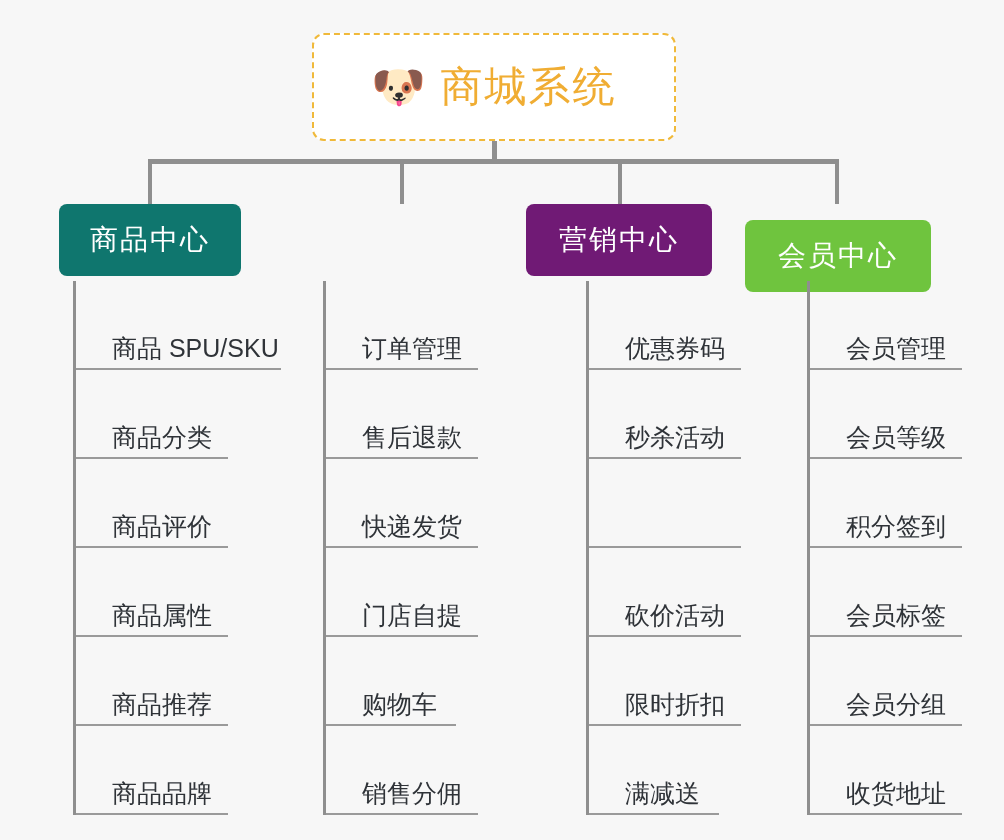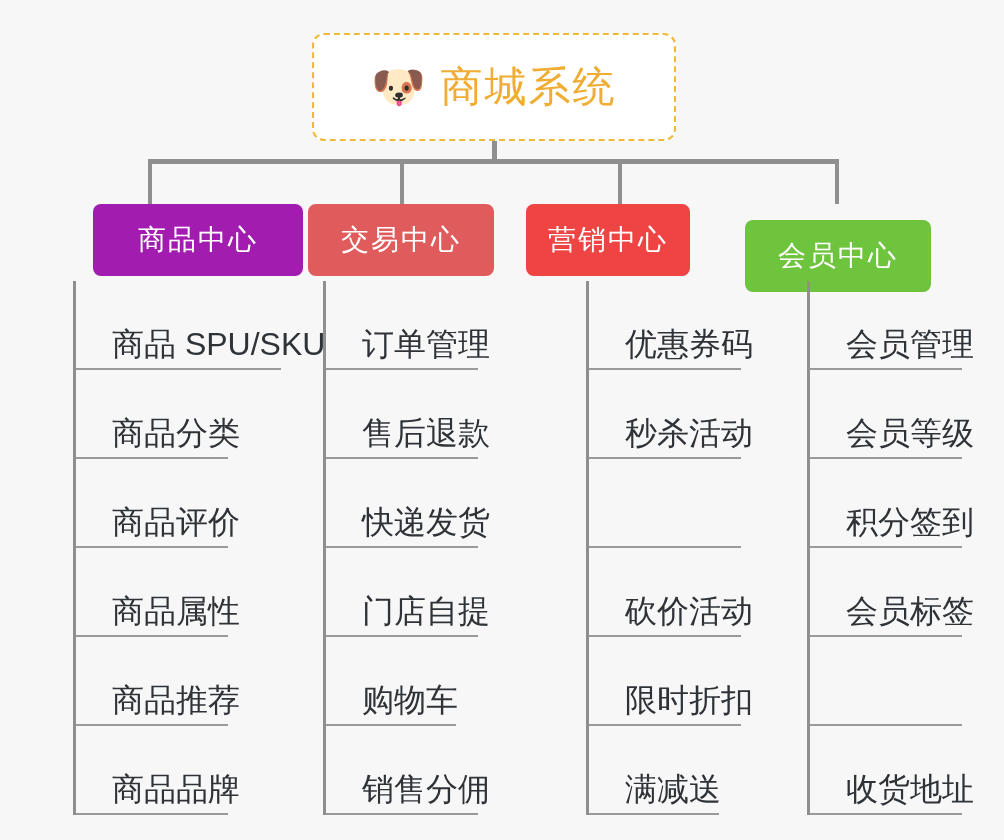--- a/index.html
+++ b/index.html
@@ -88,21 +88,21 @@
   }
   .leaf-item .leaf-underline {
     position: absolute;
     left: 0;
     bottom: 0;
     height: 2px;
     background: #9a9a9a;
   }
   .leaf-label {
     padding: 0 0 8px 36px;
-    font-size: 32px;
+    font-size: 25px;
     color: #2f3338;
     line-height: 1.1;
     white-space: nowrap;
     text-align: center;
   }
 </style>
 </head>
 <body>
 
 <div id="canvas">
@@ -113,27 +113,24 @@
   </div>
 
   <div class="conn conn-v" style="left:492px; top:141px; width:5px; height:22px;"></div>
   <div class="conn conn-h" style="left:148px; top:159px; width:691px; height:5px;"></div>
 
   <div class="conn conn-v" style="left:148px; top:159px; height:45px;"></div>
   <div class="conn conn-v" style="left:400px; top:159px; height:45px;"></div>
   <div class="conn conn-v" style="left:618px; top:159px; height:45px;"></div>
   <div class="conn conn-v" style="left:835px; top:159px; height:45px;"></div>
 
-  <div class="cat-box" style="left:59px; top:204px; width:210px; background:#a21caf;margin-left:34px;">
+  <div class="cat-box" style="left:59px; top:204px; width:182px; background:#0f766e;">
     <span>商品中心</span>
   </div>
-  <div class="cat-box" style="left:308px; top:204px; width:186px; background:#e05c5c;">
-    <span>交易中心</span>
-  </div>
-  <div class="cat-box" style="left:526px; top:204px; width:164px; background:#ef4444;">
+  <div class="cat-box" style="left:526px; top:204px; width:186px; background:#701a75;">
     <span>营销中心</span>
   </div>
   <div class="cat-box" style="left:745px; top:220px; width:186px; background:#6fc43e;">
     <span>会员中心</span>
   </div>
 
   <div class="leaf-col" style="left:73px;">
     <div class="leaf-item">
       <span class="leaf-underline" style="width:205px;"></span>
       <span class="leaf-label">商品 SPU/SKU</span>
@@ -225,20 +222,21 @@
     <div class="leaf-item">
       <span class="leaf-underline" style="width:152px;"></span>
       <span class="leaf-label">积分签到</span>
     </div>
     <div class="leaf-item">
       <span class="leaf-underline" style="width:152px;"></span>
       <span class="leaf-label">会员标签</span>
     </div>
     <div class="leaf-item">
       <span class="leaf-underline" style="width:152px;"></span>
+      <span class="leaf-label">会员分组</span>
     </div>
     <div class="leaf-item">
       <span class="leaf-underline" style="width:152px;"></span>
       <span class="leaf-label">收货地址</span>
     </div>
   </div>
 
 </div>
 
 </body></html>

